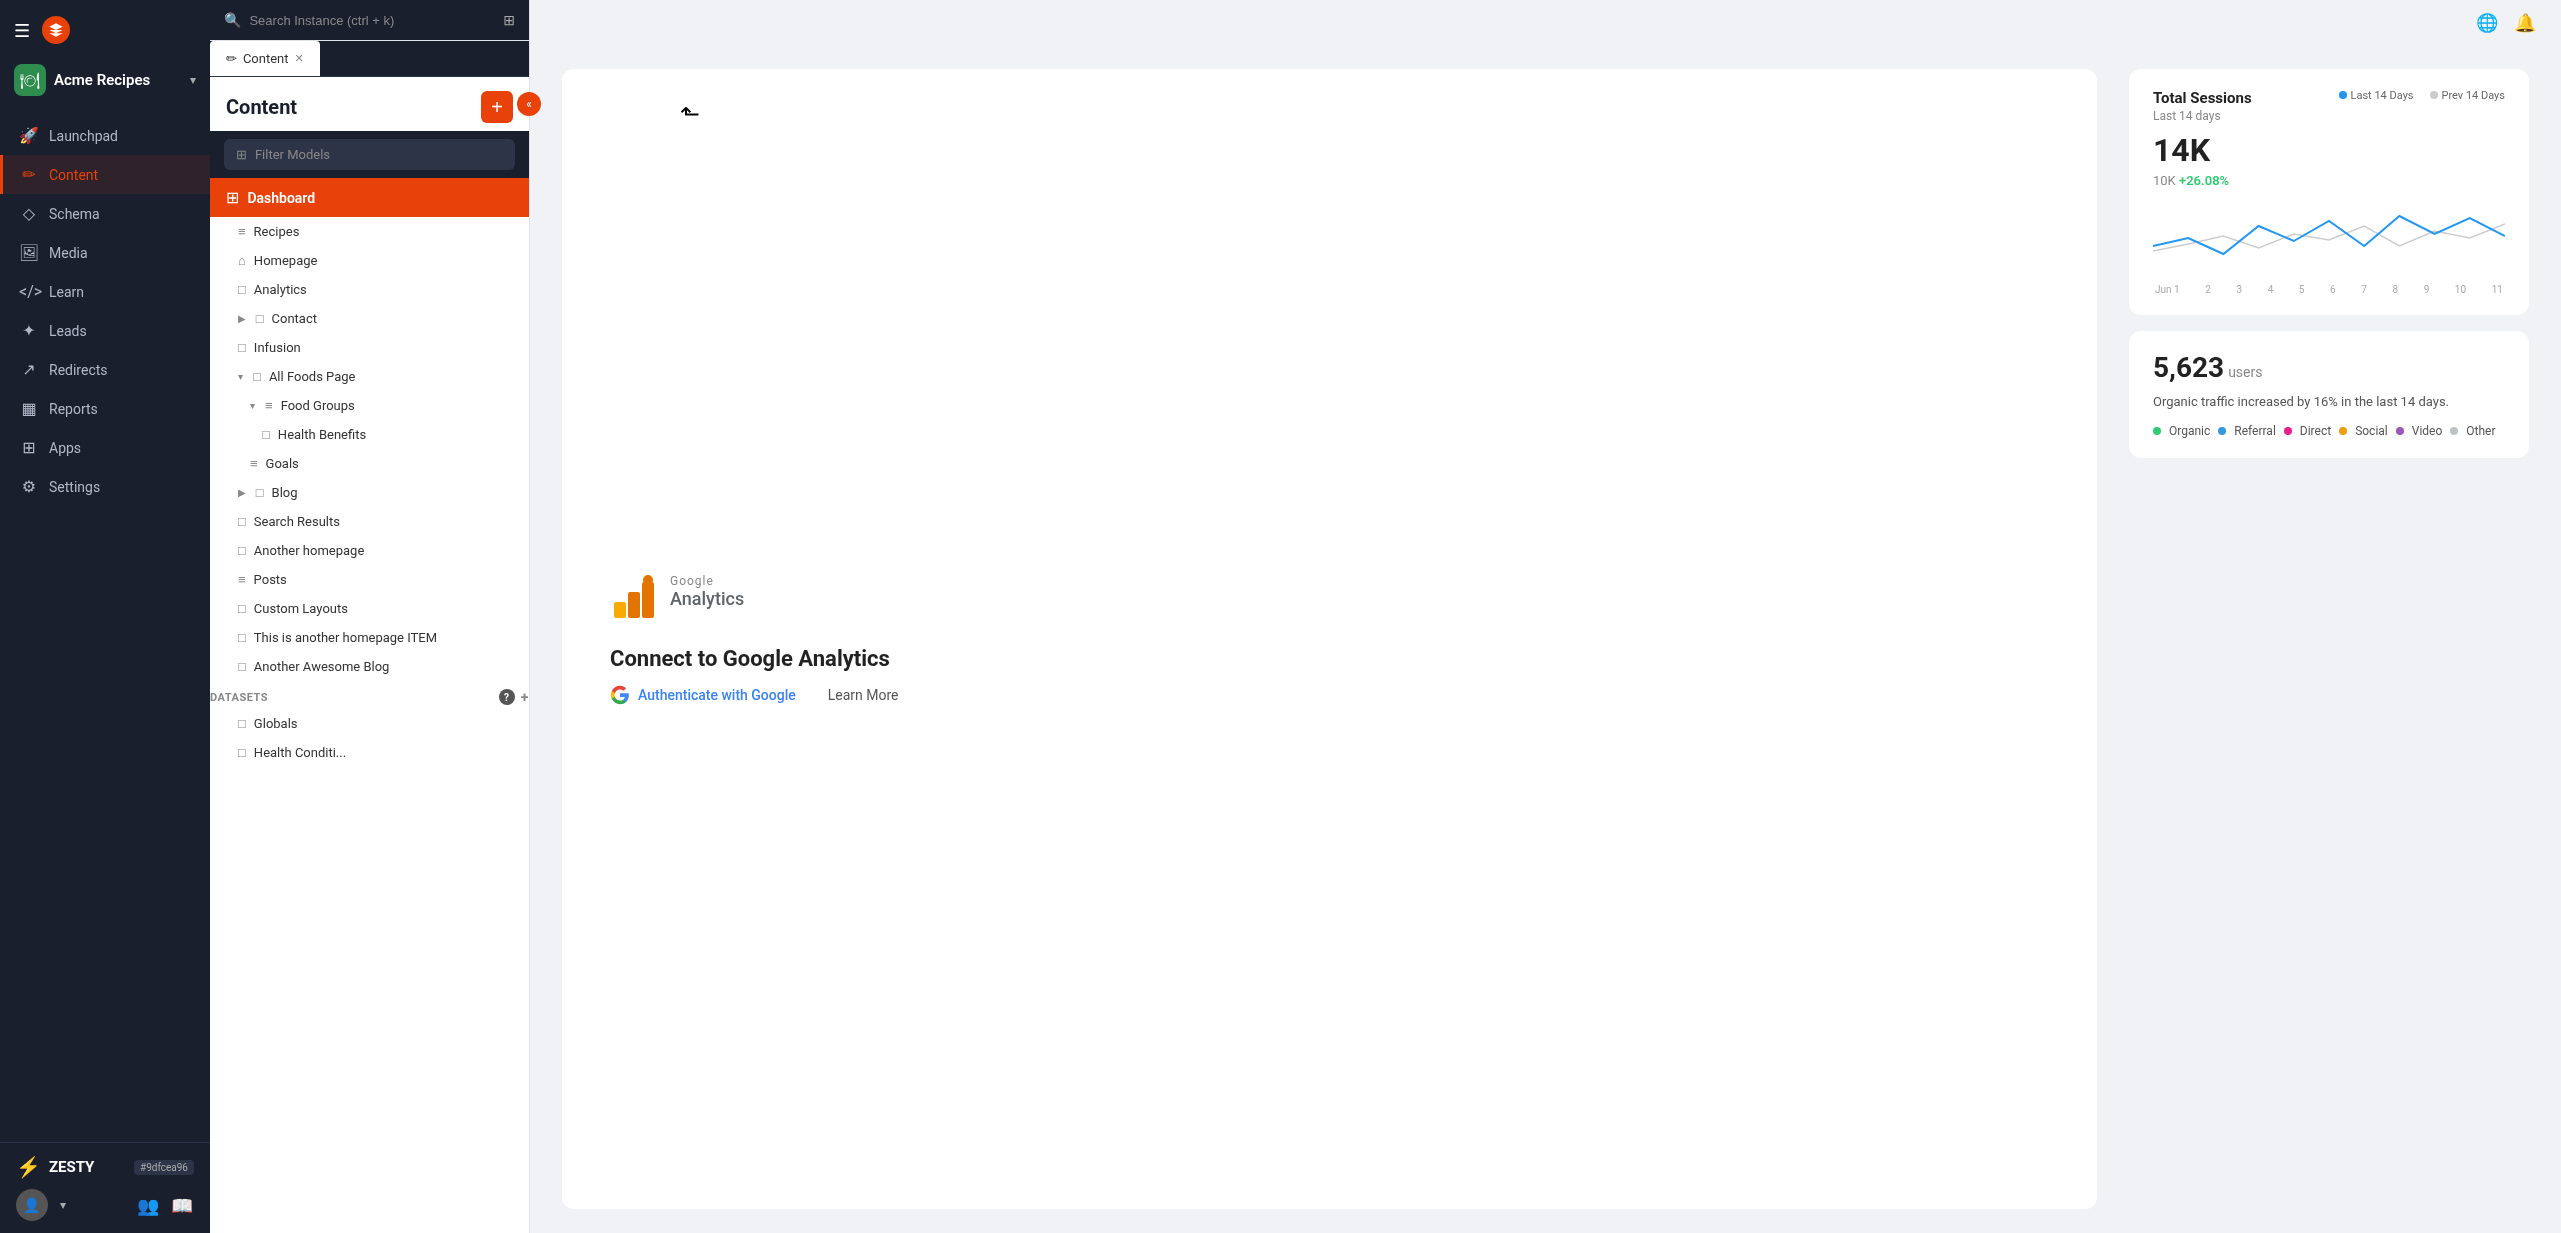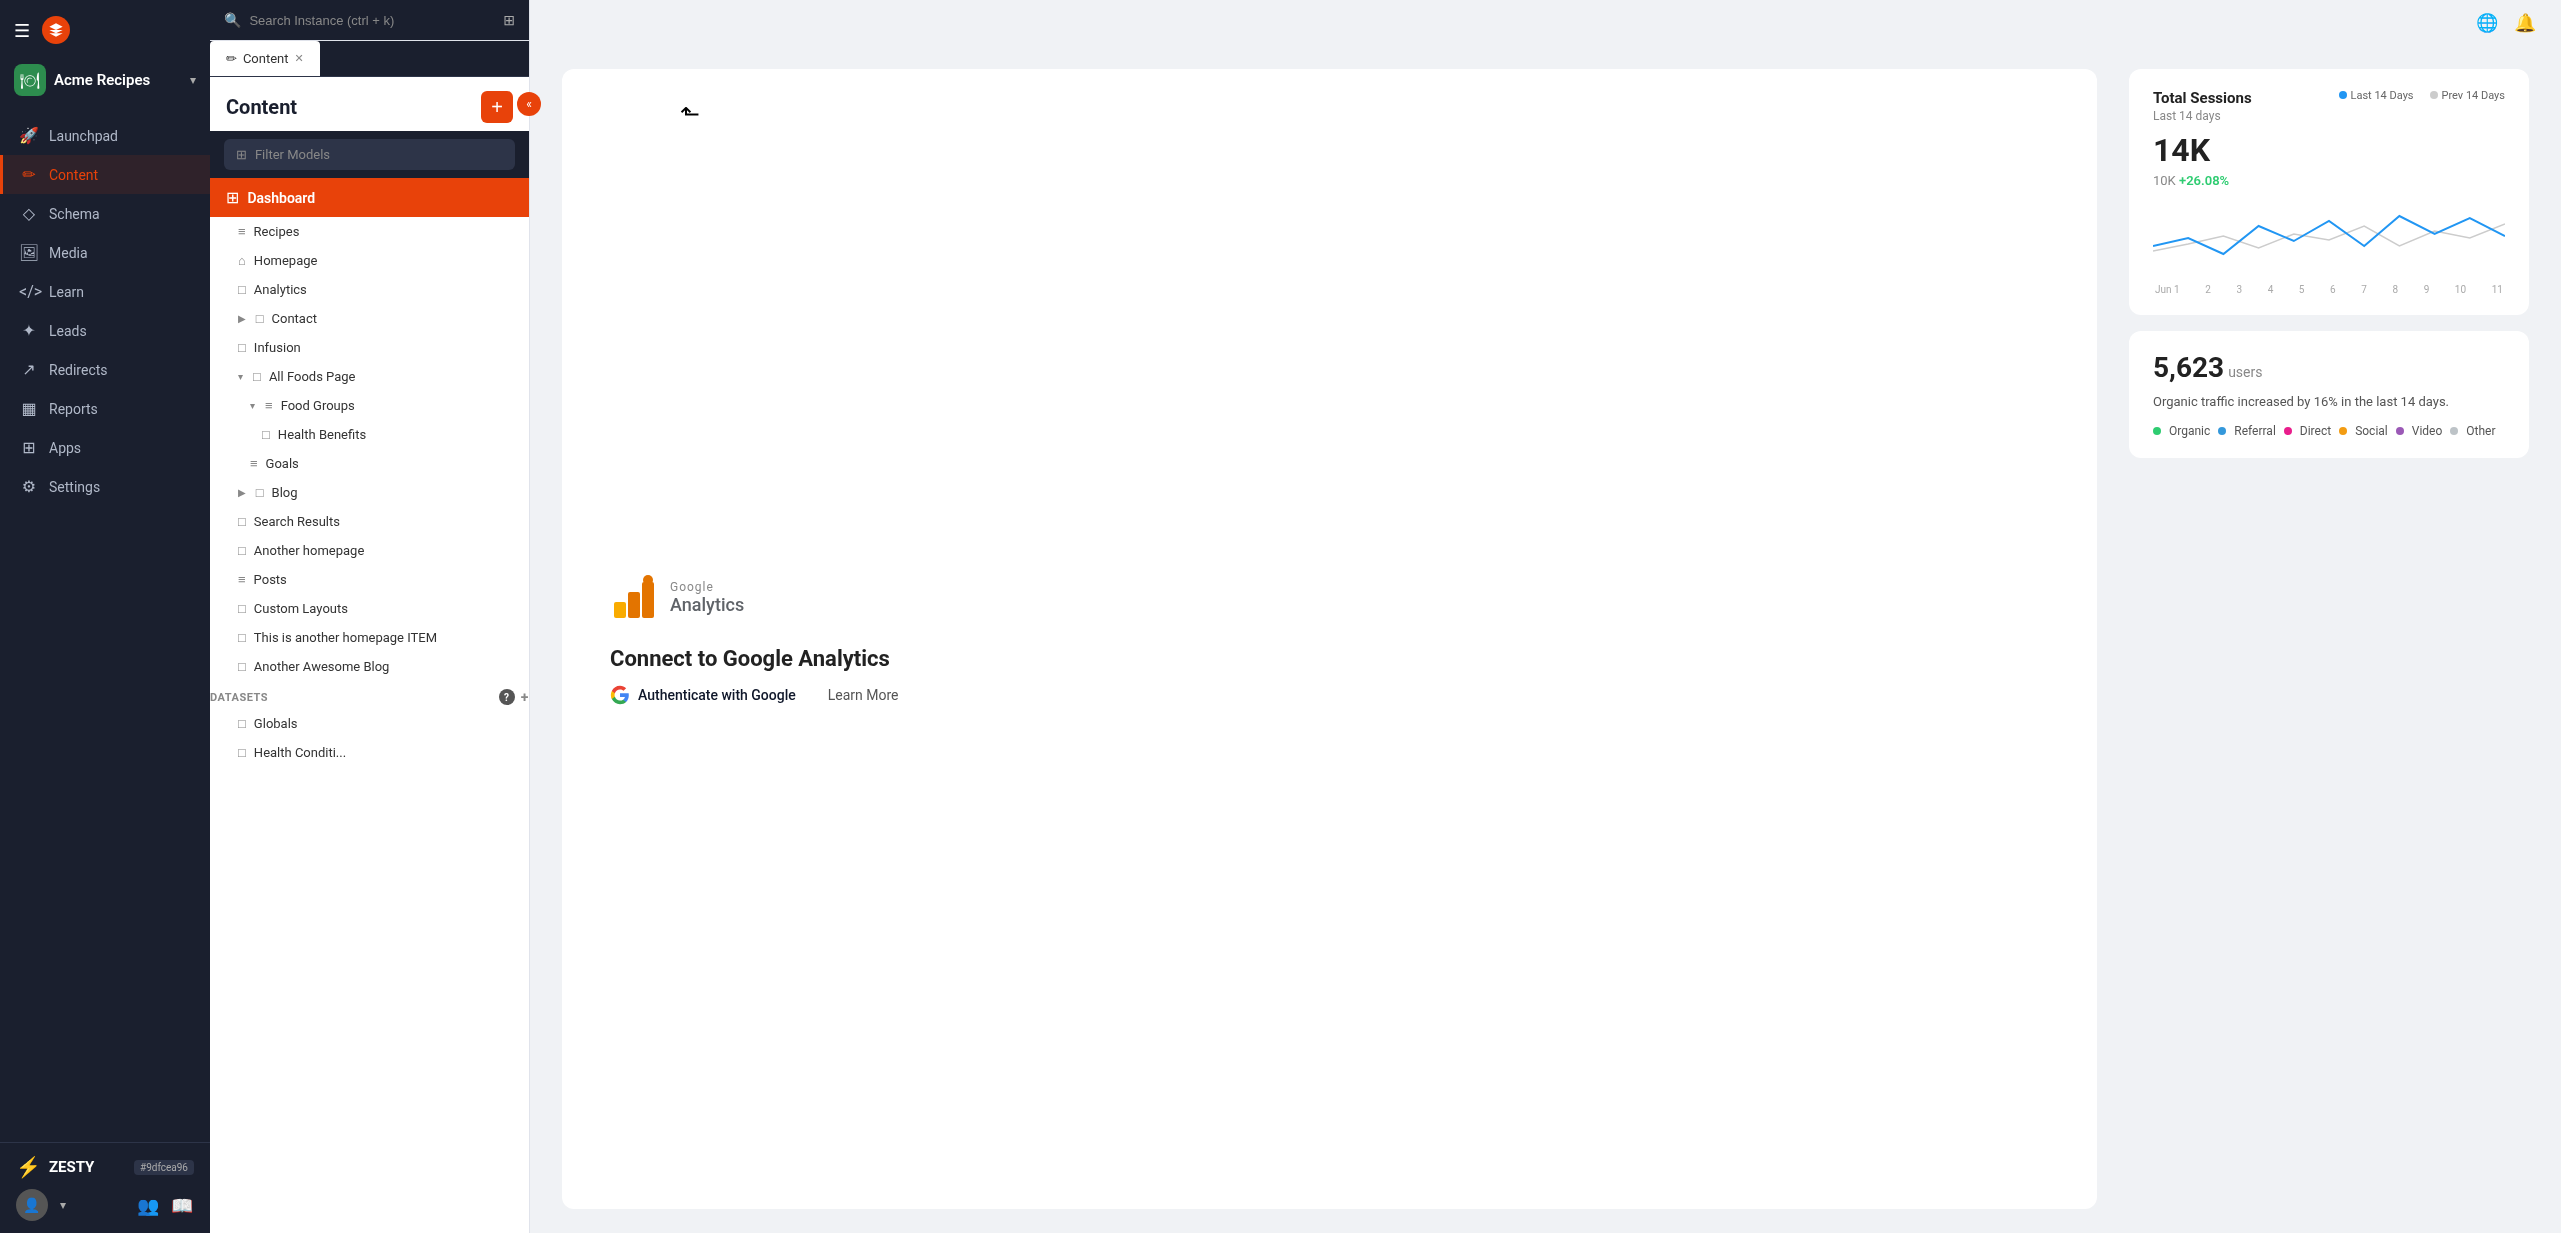--- a/index.html
+++ b/index.html
@@ -267,21 +267,20 @@
       padding: 40px 48px;
       flex: 1;
       display: flex;
       flex-direction: column;
       align-items: flex-start;
       justify-content: center;
       min-height: 280px;
     }
     .ga-logo {
       display: flex;
-      align-items: center;
       gap: 12px;
       margin-bottom: 24px;
     }
     .ga-title {
       font-size: 22px;
       font-weight: 700;
       color: #222;
       margin-bottom: 14px;
     }
     .ga-desc {
@@ -293,21 +292,21 @@
     }
     .ga-actions {
       display: flex;
       align-items: center;
       gap: 32px;
     }
     .ga-auth-btn {
       display: flex;
       align-items: center;
       gap: 8px;
-      color: #0f172a;
+      color: #3b82f6;
       font-size: 14px;
       font-weight: 500;
       cursor: pointer;
       text-decoration: none;
     }
     .learn-more {
       color: #555;
       font-size: 14px;
       cursor: pointer;
     }

